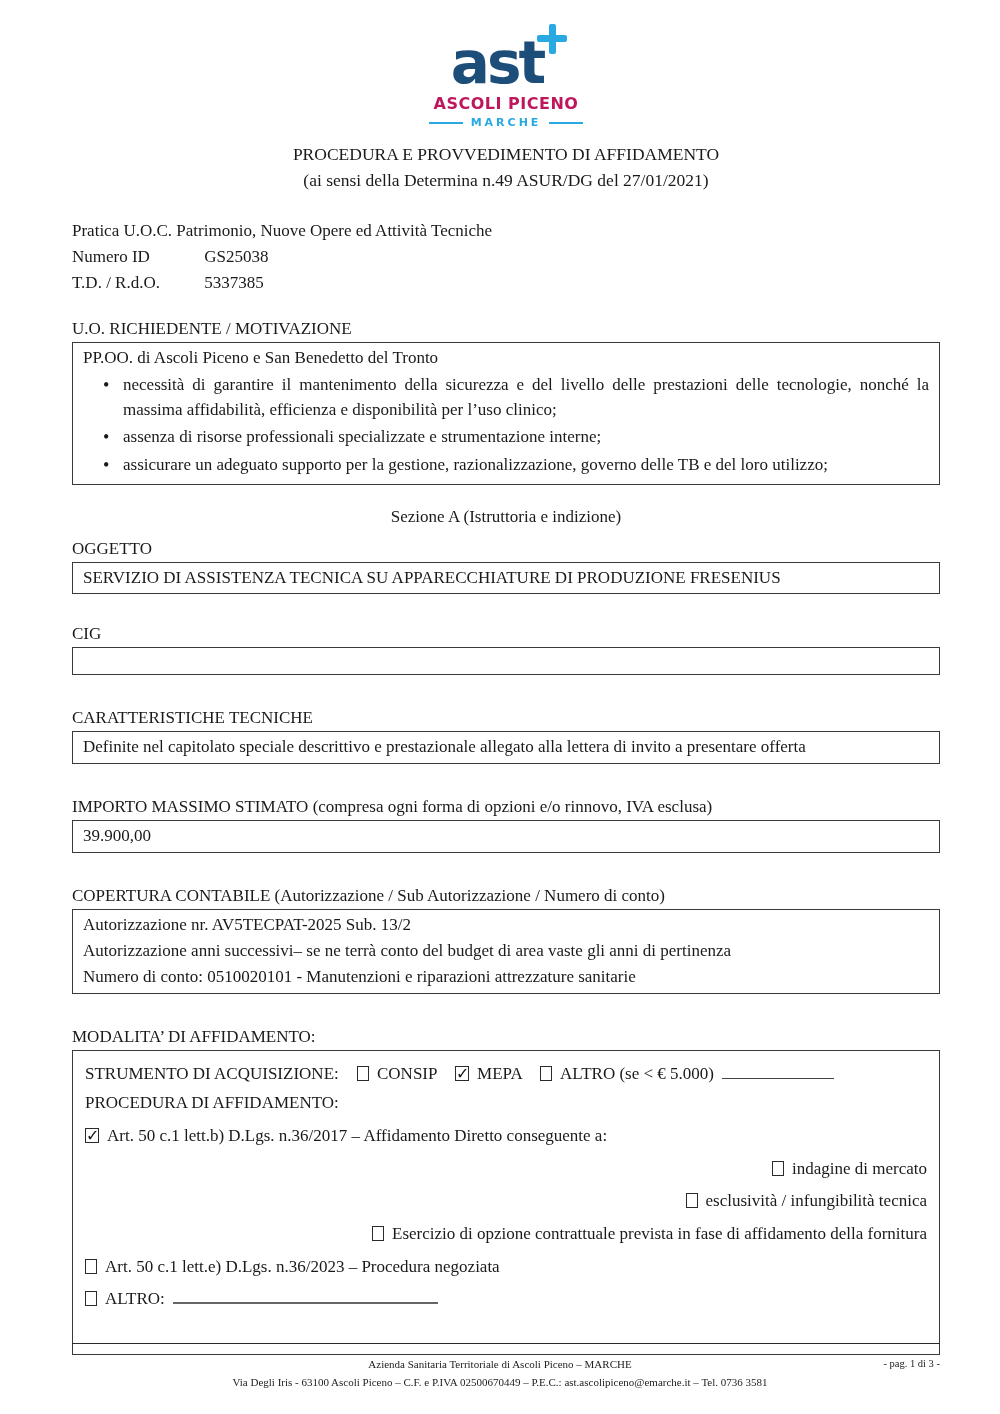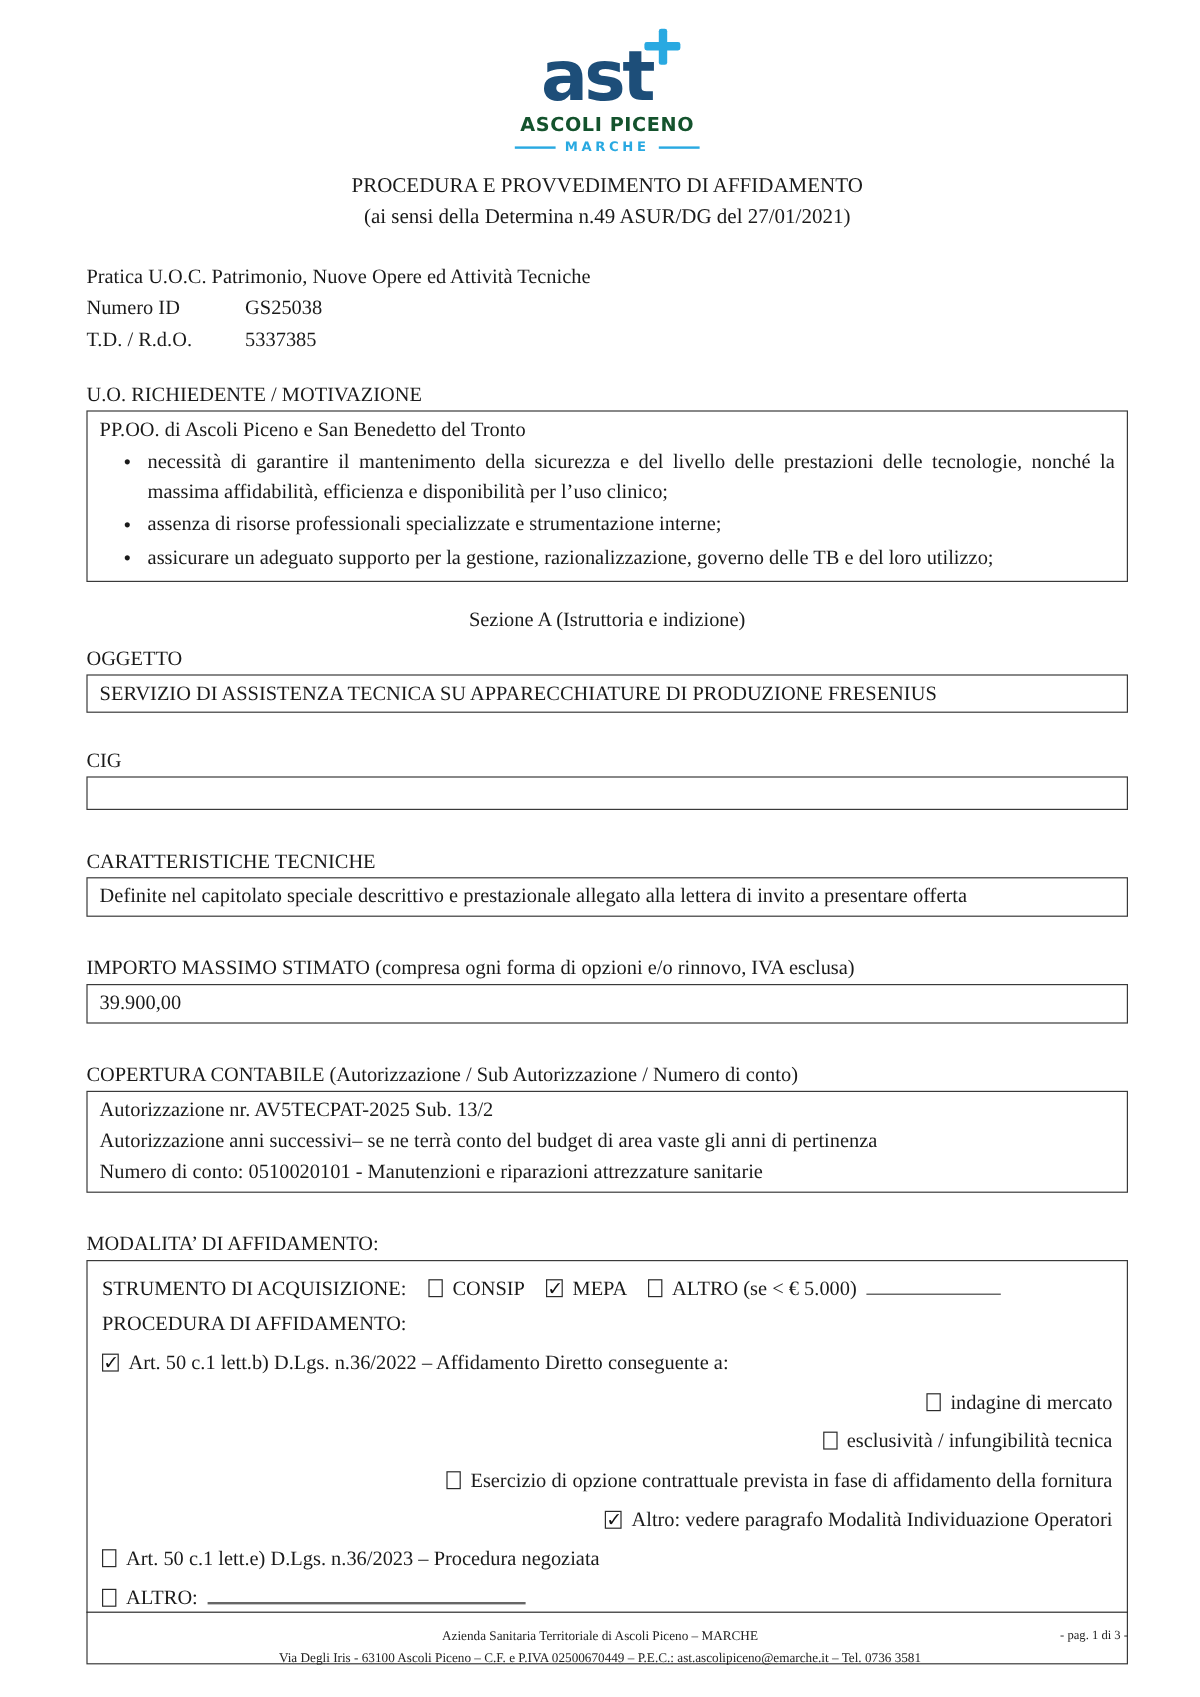--- a/index.html
+++ b/index.html
@@ -15,21 +15,21 @@
   .logo-mark {
     position:relative; display:inline-block; line-height:1;
     font-family:"DejaVu Sans", sans-serif; font-weight:bold;
     font-size:58px; letter-spacing:-3px; color:#1d4e79; padding:8px 18px 0 0;
   }
   .logo-plus { position:absolute; top:-2px; right:-6px; width:30px; height:30px; }
   .logo-plus::before { content:""; position:absolute; left:12px; top:0; width:7px; height:30px; background:#29a9e1; border-radius:2px; }
   .logo-plus::after  { content:""; position:absolute; left:0; top:11px; width:30px; height:7px; background:#29a9e1; border-radius:2px; }
   .logo-city {
     margin-top:2px; font-family:"DejaVu Sans", sans-serif; font-weight:bold;
-    font-size:16px; letter-spacing:0.5px; color:#14532d;
+    font-size:16px; letter-spacing:0.5px; color:#be185d;
   }
   .logo-region-row { margin-top:3px; display:flex; align-items:center; justify-content:center; gap:8px; }
   .logo-line { display:inline-block; width:34px; height:2px; background:#29a9e1; }
   .logo-region {
     font-family:"DejaVu Sans", sans-serif; font-size:11px; font-weight:600;
     letter-spacing:3px; color:#29a9e1;
   }
 
   
   .title { margin-top:12px; text-align:center; font-size:17.5px; line-height:1.5; }
@@ -158,33 +158,30 @@
         <span class="opt">
           <span class="cb sq checked"></span><span>MEPA</span>
         </span>
         <span class="opt">
           <span class="cb"></span><span>ALTRO (se &lt; € 5.000)</span><span class="fill-line"></span>
         </span>
       </div>
       <div class="line">PROCEDURA DI AFFIDAMENTO:</div>
 
       <div class="cb-row indent-0">
-        <span class="cb sq checked"></span><span>Art. 50 c.1 lett.b) D.Lgs. n.36/2022 – Affidamento Diretto conseguente a:</span>
+        <span class="cb sq checked"></span><span>Art. 50 c.1 lett.b) D.Lgs. n.36/2017 – Affidamento Diretto conseguente a:</span>
       </div>
       <div class="cb-row indent-1">
         <span class="cb"></span><span>indagine di mercato</span>
       </div>
       <div class="cb-row indent-1">
         <span class="cb"></span><span>esclusività / infungibilità tecnica</span>
       </div>
       <div class="cb-row indent-1">
         <span class="cb"></span><span>Esercizio di opzione contrattuale prevista in fase di affidamento della fornitura</span>
-      </div>
-      <div class="cb-row indent-1">
-        <span class="cb sq checked"></span><span>Altro: vedere paragrafo Modalità Individuazione Operatori</span>
       </div>
       <div class="cb-row indent-0">
         <span class="cb"></span><span>Art. 50 c.1 lett.e) D.Lgs. n.36/2023 – Procedura negoziata</span>
       </div>
       <div class="cb-row indent-0">
         <span class="cb"></span><span>ALTRO:</span><span class="fill-line long"></span>
       </div>
     </div>
   </div>
 

